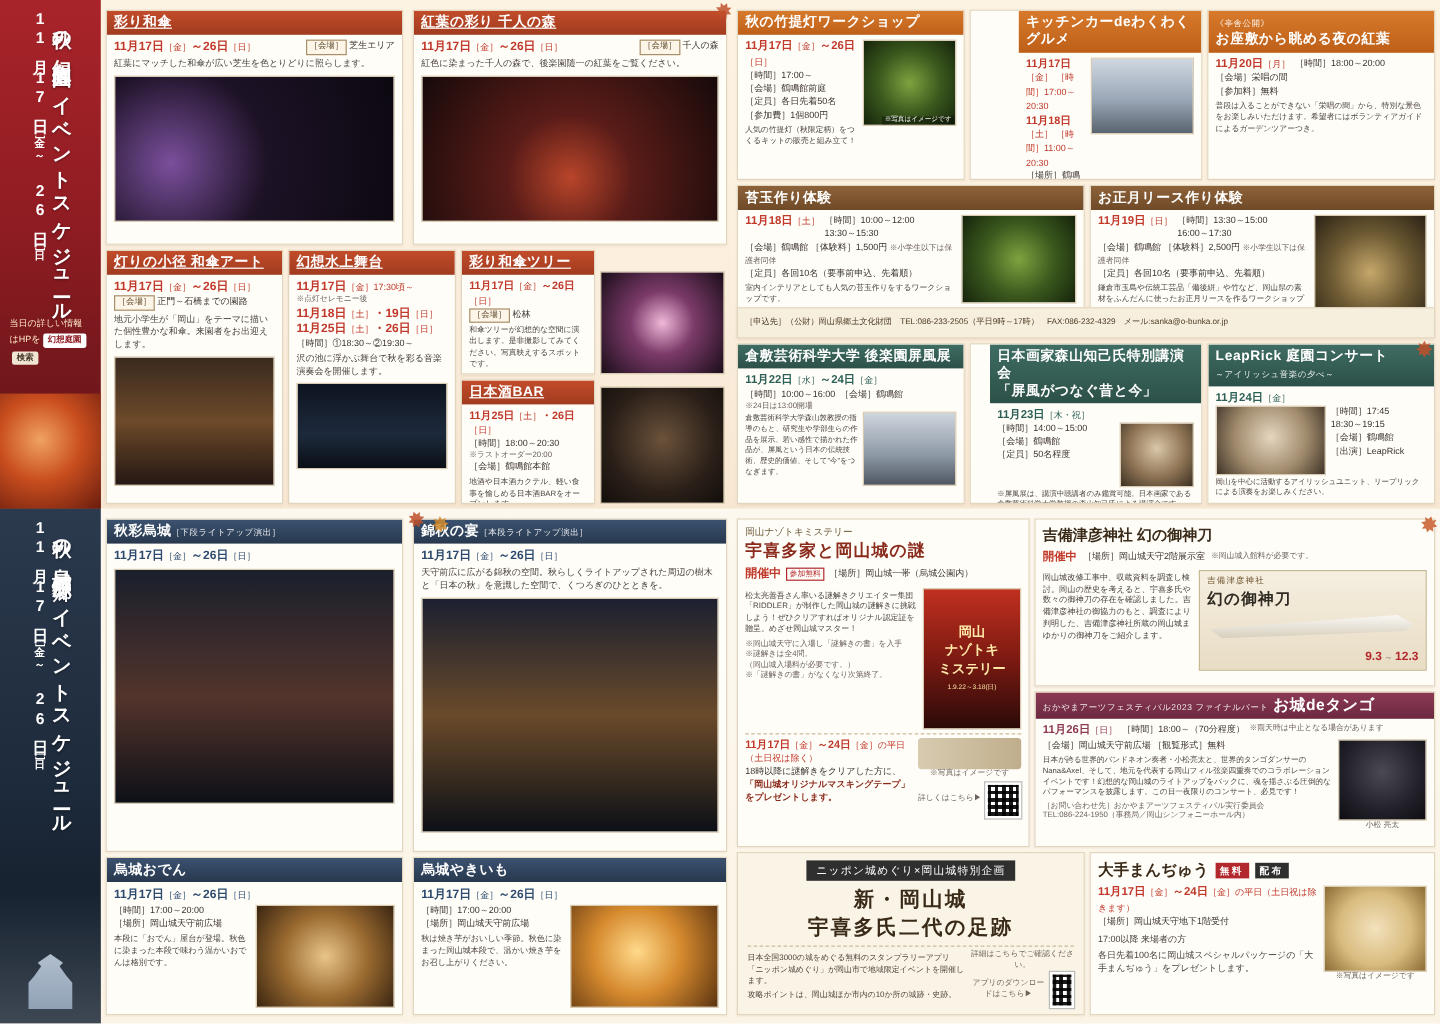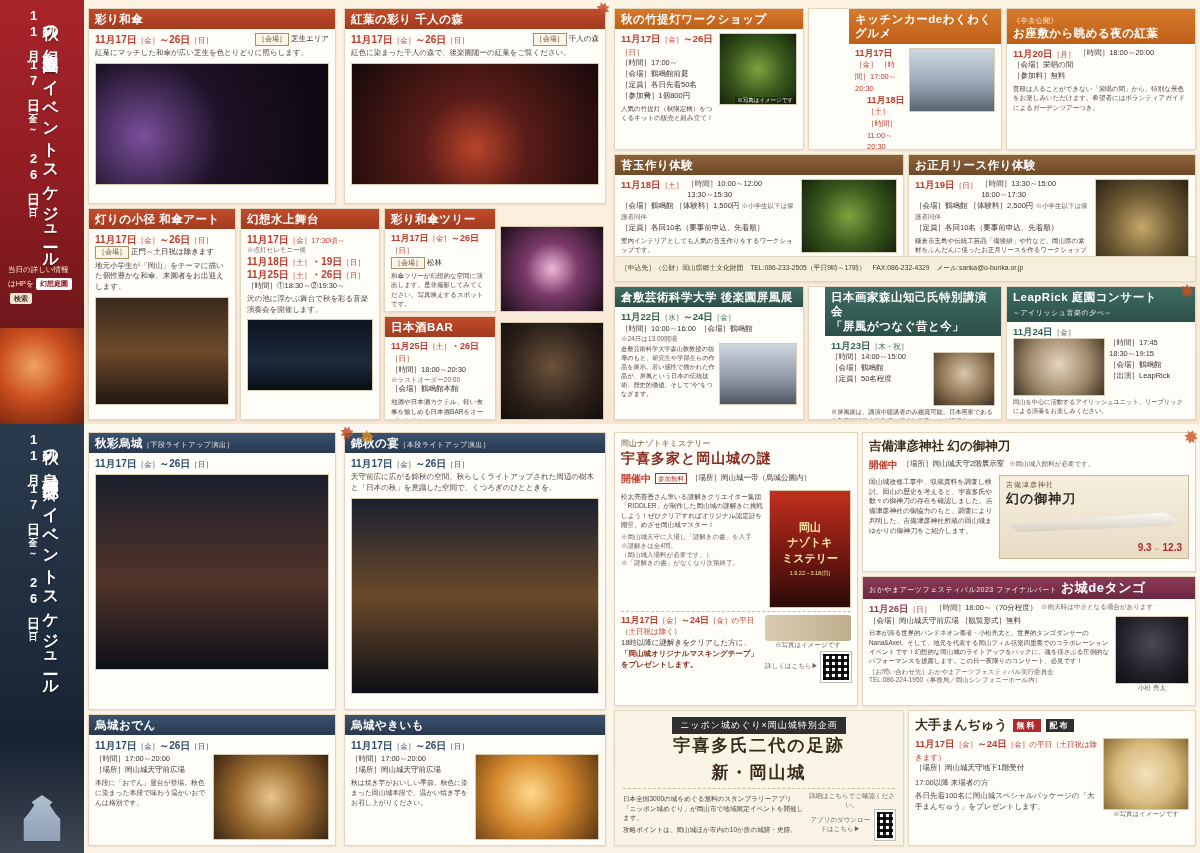--- a/index.html
+++ b/index.html
@@ -62,21 +62,21 @@
     opacity:.85;
   }
 
   
   .card { position:absolute; background:#fffdf8; border:1px solid #e3d6bf;
           box-shadow:0 1px 2px rgba(120,90,50,.12); overflow:hidden; }
   .card-title {
     font-size:11.5px; font-weight:bold; letter-spacing:.5px;
     padding:3px 6px; color:#fff; line-height:1.25;
   }
-  .t-red { background:linear-gradient(180deg,#c24c2a,#a13b1f); }
+  .t-red { background:linear-gradient(180deg,#c24c2a,#a13b1f);text-decoration:underline; }
   .t-orange { background:linear-gradient(180deg,#d87a2b,#bd5f18); }
   .t-brown { background:linear-gradient(180deg,#8d6239,#73four); }
   .t-brown { background:linear-gradient(180deg,#8d6239,#6f4a28); }
   .t-navy { background:linear-gradient(180deg,#3b5270,#28384e); }
   .t-teal { background:linear-gradient(180deg,#3f6d63,#2c5048); }
   .t-plum { background:linear-gradient(180deg,#8c3a54,#6c2840); }
   .card-body { padding:4px 6px 5px 6px; font-size:8px; line-height:1.4; }
 
   .date-line { font-size:10px; font-weight:bold; color:#c0392b; line-height:1.3; }
   .date-line .wd { font-size:7.5px; font-weight:normal; }
@@ -215,21 +215,21 @@
     </div>
   </div>
 
   <div class="card" style="left:88px; top:208px; width:148px; height:212px;">
     <div class="card-title t-red">灯りの小径 和傘アート</div>
     <div class="card-body">
       <div class="date-line">
         <span>11月17日</span><span class="wd">［金］</span><span>～26日</span><span class="wd">［日］</span>
       </div>
       <div class="kv">
-        <span class="tag">［会場］</span><span>正門～土日祝は除きます</span>
+        <span class="tag">［会場］</span><span>正門～石橋までの園路</span>
       </div>
       <div class="desc">地元小学生が「岡山」をテーマに描いた個性豊かな和傘。来園者をお出迎えします。</div>
       <div class="ph lantern" style="height:108px; margin-top:4px;"></div>
     </div>
   </div>
 
   <div class="card" style="left:240px; top:208px; width:140px; height:212px;">
     <div class="card-title t-red">幻想水上舞台</div>
     <div class="card-body">
       <div class="date-line">
@@ -298,21 +298,21 @@
   </div>
 
   <div class="card" style="left:808px; top:8px; width:194px; height:142px;padding-left:40px;">
     <div class="card-title t-orange">キッチンカーdeわくわくグルメ</div>
     <div class="card-body" style="display:flex; gap:4px;">
       <div style="flex:1 1 auto; min-width:0;">
         <div class="date-line" style="font-size:9px;">
           <span>11月17日</span><span class="wd">［金］</span>
           <span class="wd">［時間］17:00～20:30</span>
         </div>
-        <div class="date-line" style="font-size:9px;margin-left:12px;">
+        <div class="date-line" style="font-size:9px;">
           <span>11月18日</span><span class="wd">［土］</span>
           <span class="wd">［時間］11:00～20:30</span>
         </div>
         <div class="kv">［場所］鶴鳴館前芝生エリア</div>
         <div class="desc" style="font-size:6.5px;">岡山でお馴染みのキッチンカーが後楽園に集合。バラエティ豊かなメニューをお楽しみください。</div>
       </div>
       <div style="width:86px; flex:0 0 86px;">
         <div class="ph truck" style="height:64px;"></div>
       </div>
     </div>
@@ -632,22 +632,22 @@
           <div class="ph tango" style="height:68px;"></div>
           <div class="note">小松 亮太</div>
         </div>
       </div>
     </div>
   </div>
 
   <div class="card" style="left:614px; top:710px; width:290px; height:136px; background:#faf4e6;">
     <div class="card-body center-head" style="padding:6px 8px;">
       <div class="ribbon">ニッポン城めぐり×岡山城特別企画</div>
+      <div class="big-jp" style="margin-top:4px;">新・岡山城</div>
       <div class="big-jp">宇喜多氏二代の足跡</div>
-      <div class="big-jp" style="margin-top:4px;">新・岡山城</div>
       <div class="hr-dash"></div>
       <div style="display:flex; gap:5px; text-align:left; align-items:flex-start;">
         <div style="flex:1 1 auto; min-width:0;">
           <div class="desc" style="font-size:6.6px;">日本全国3000の城をめぐる無料のスタンプラリーアプリ「ニッポン城めぐり」が岡山市で地域限定イベントを開催します。</div>
           <div class="desc" style="font-size:6.6px;">攻略ポイントは、岡山城ほか市内の10か所の城跡・史跡。</div>
         </div>
         <div style="width:86px; flex:0 0 86px; text-align:center;">
           <div class="note">詳細はこちらでご確認ください。</div>
           <div style="display:flex; align-items:center; justify-content:center; gap:3px;">
             <span class="note">アプリのダウンロードはこちら▶</span>

